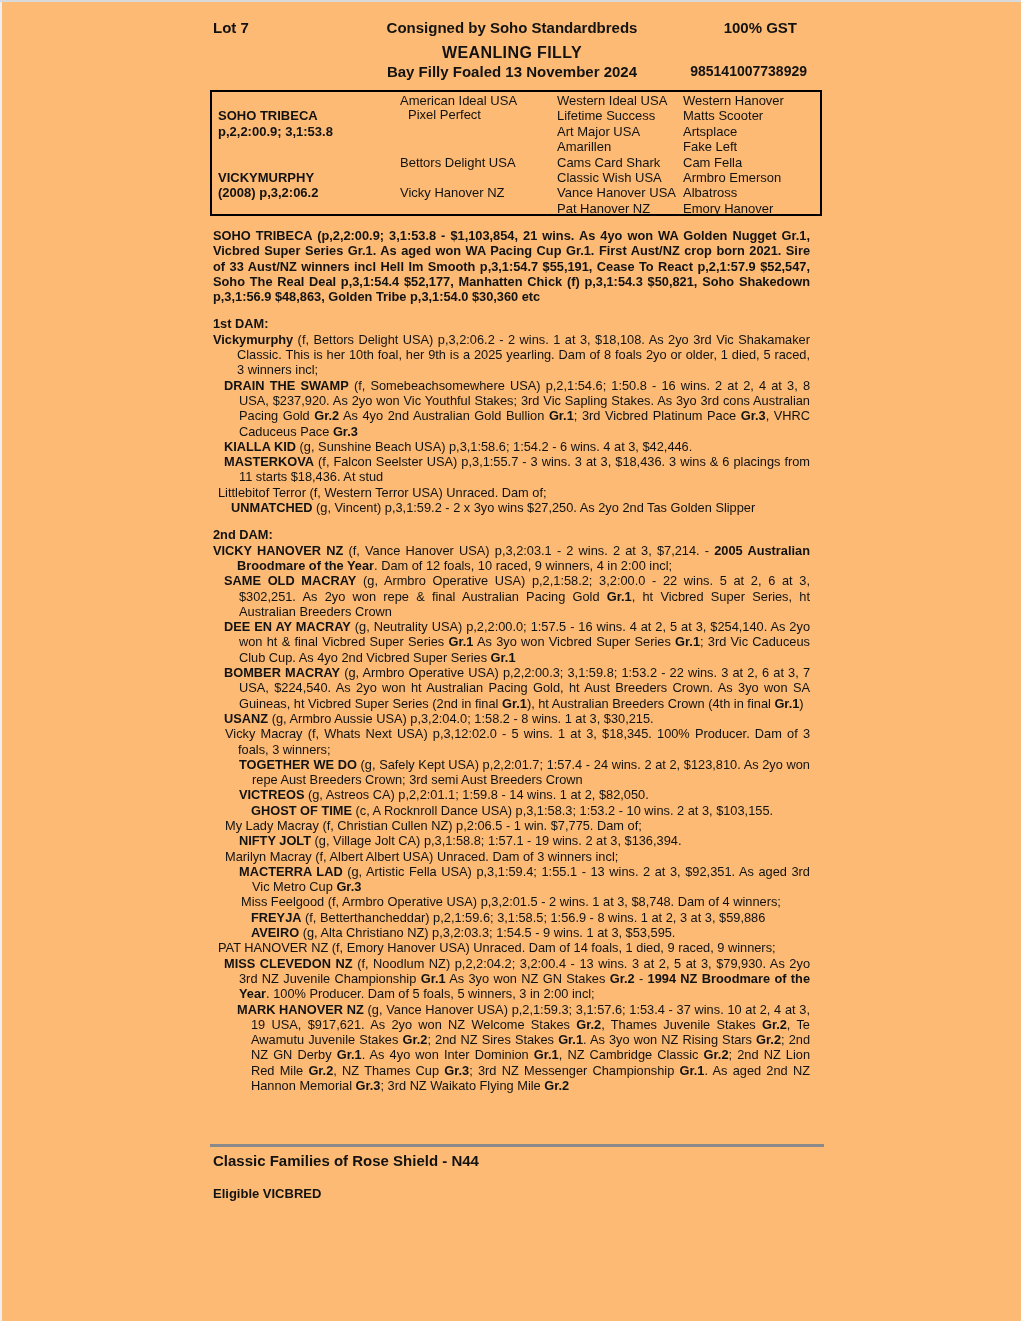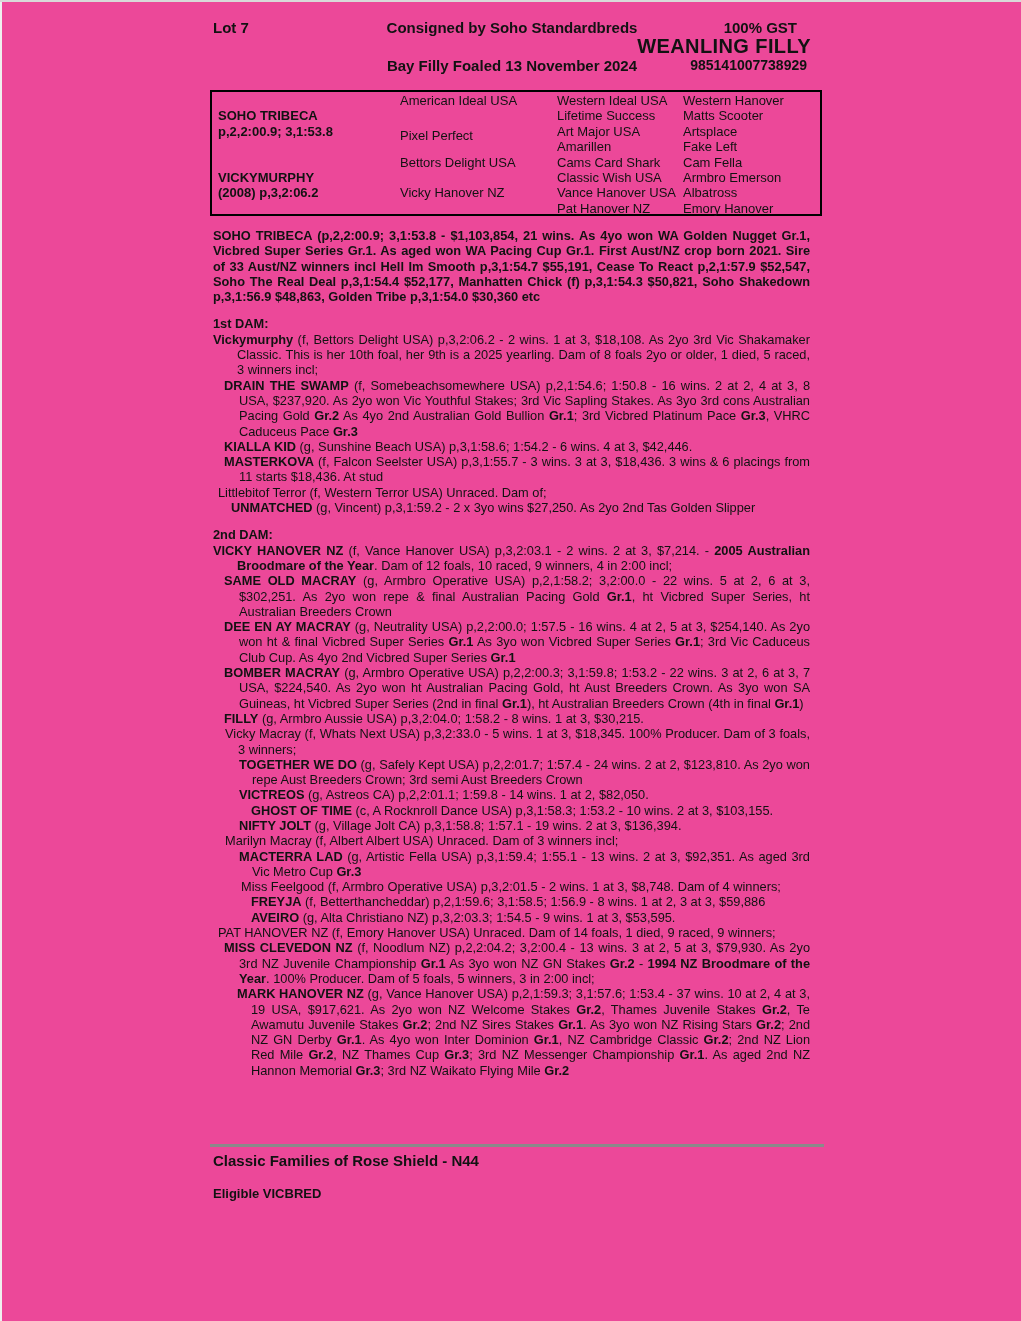--- a/index.html
+++ b/index.html
@@ -1,26 +1,26 @@
 <!DOCTYPE html>
 <html><head>
 <meta charset="utf-8">
 <style>
   html,body { margin:0; padding:0; background:#ffffff; }
   body { font-family:"Liberation Sans", sans-serif; color:#121212;
          -webkit-font-smoothing:antialiased; }
-  .page { position:relative; width:1021px; height:1321px; background:#ec4899; overflow:hidden;
+  .page { position:relative; width:1021px; height:1321px; background:#fdba74; overflow:hidden;
           box-shadow: inset 0 2px 0 #d9d9d9, inset 2px 0 0 #efefef; }
 
   
   .header { position:absolute; left:213px; top:19px; width:598px; }
   .hline { position:relative; text-align:center; font-weight:700; font-size:15px; line-height:17px; }
   .lot { position:absolute; left:0; top:0; font-weight:700; font-size:15px; }
   .gst { position:absolute; right:14px; top:0; font-weight:700; font-size:15px; }
-  .htype { font-size:20px; letter-spacing:.4px; margin-top:2px;text-align:right; }
+  .htype { font-size:16px; letter-spacing:.4px; margin-top:8px; }
   .hfoaled { margin-top:2px; }
   .microchip { position:absolute; right:4px; top:0; font-weight:700; font-size:14px; }
 
   
   .ped-table { position:absolute; left:210px; top:90px; width:612px; height:126px;
                box-sizing:border-box; border:2px solid #000; font-size:13px; line-height:15.4px; }
   .ped-col { position:absolute; top:1px; }
   .ped-col1 { left:6px;  width:180px; font-weight:700; }
   .ped-col2 { left:188px; width:155px; }
   .ped-col3 { left:345px; width:127px; }
@@ -69,21 +69,21 @@
 
   <div class="ped-table">
     <div class="ped-col ped-col1">
       <div class="ped-abs" style="top:15px">SOHO TRIBECA</div>
       <div class="ped-abs" style="top:31px">p,2,2:00.9; 3,1:53.8</div>
       <div class="ped-abs" style="top:77px">VICKYMURPHY</div>
       <div class="ped-abs" style="top:92px">(2008) p,3,2:06.2</div>
     </div>
     <div class="ped-col ped-col2">
         <div class="ped-abs" style="top: 0px;">American Ideal USA</div>
-        <div class="ped-abs" style="top: 35px;">Pixel Perfect</div>
+        <div class="ped-abs" style="top: 14px; margin-left: 8px;">Pixel Perfect</div>
         <div class="ped-abs" style="top: 61.6px;">Bettors Delight USA</div>
         <div class="ped-abs" style="top: 92.4px;">Vicky Hanover NZ</div>
       </div>
     <div class="ped-col ped-col4">
         <div class="ped-cell">Western Hanover</div>
         <div class="ped-cell">Matts Scooter</div>
         <div class="ped-cell">Artsplace</div>
         <div class="ped-cell">Fake Left</div>
         <div class="ped-cell">Cam Fella</div>
         <div class="ped-cell">Armbro Emerson</div>
@@ -110,25 +110,26 @@
         <p class="para lv1"><b>DRAIN THE SWAMP</b> (f, Somebeachsomewhere USA) p,2,1:54.6; 1:50.8 - 16 wins. 2 at 2, 4 at 3, 8 USA, $237,920. As 2yo won Vic Youthful Stakes; 3rd Vic Sapling Stakes. As 3yo 3rd cons Australian Pacing Gold <b>Gr.2</b> As 4yo 2nd Australian Gold Bullion <b>Gr.1</b>; 3rd Vicbred Platinum Pace <b>Gr.3</b>, VHRC Caduceus Pace <b>Gr.3</b></p>
         <p class="para lv1"><b>KIALLA KID</b> (g, Sunshine Beach USA) p,3,1:58.6; 1:54.2 - 6 wins. 4 at 3, $42,446.</p>
         <p class="para lv1"><b>MASTERKOVA</b> (f, Falcon Seelster USA) p,3,1:55.7 - 3 wins. 3 at 3, $18,436. 3 wins &amp; 6 placings from 11 starts $18,436. At stud</p>
         <p class="para lv0u">Littlebitof Terror (f, Western Terror USA) Unraced. Dam of;</p>
         <p class="para lv2"><b>UNMATCHED</b> (g, Vincent) p,3,1:59.2 - 2 x 3yo wins $27,250. As 2yo 2nd Tas Golden Slipper</p>
         <div class="dam-heading">2nd DAM:</div>
         <p class="para lv0"><b>VICKY HANOVER NZ</b> (f, Vance Hanover USA) p,3,2:03.1 - 2 wins. 2 at 3, $7,214. - <b>2005 Australian Broodmare of the Year</b>. Dam of 12 foals, 10 raced, 9 winners, 4 in 2:00 incl;</p>
         <p class="para lv1"><b>SAME OLD MACRAY</b> (g, Armbro Operative USA) p,2,1:58.2; 3,2:00.0 - 22 wins. 5 at 2, 6 at 3, $302,251. As 2yo won repe &amp; final Australian Pacing Gold <b>Gr.1</b>, ht Vicbred Super Series, ht Australian Breeders Crown</p>
         <p class="para lv1"><b>DEE EN AY MACRAY</b> (g, Neutrality USA) p,2,2:00.0; 1:57.5 - 16 wins. 4 at 2, 5 at 3, $254,140. As 2yo won ht &amp; final Vicbred Super Series <b>Gr.1</b> As 3yo won Vicbred Super Series <b>Gr.1</b>; 3rd Vic Caduceus Club Cup. As 4yo 2nd Vicbred Super Series <b>Gr.1</b></p>
         <p class="para lv1"><b>BOMBER MACRAY</b> (g, Armbro Operative USA) p,2,2:00.3; 3,1:59.8; 1:53.2 - 22 wins. 3 at 2, 6 at 3, 7 USA, $224,540. As 2yo won ht Australian Pacing Gold, ht Aust Breeders Crown. As 3yo won SA Guineas, ht Vicbred Super Series (2nd in final <b>Gr.1</b>), ht Australian Breeders Crown (4th in final <b>Gr.1</b>)</p>
-        <p class="para lv1"><b>FILLY</b> (g, Armbro Aussie USA) p,3,2:04.0; 1:58.2 - 8 wins. 1 at 3, $30,215.</p>
-        <p class="para lv1u">Vicky Macray (f, Whats Next USA) p,3,2:33.0 - 5 wins. 1 at 3, $18,345. 100% Producer. Dam of 3 foals, 3 winners;</p>
+        <p class="para lv1"><b>USANZ</b> (g, Armbro Aussie USA) p,3,2:04.0; 1:58.2 - 8 wins. 1 at 3, $30,215.</p>
+        <p class="para lv1u">Vicky Macray (f, Whats Next USA) p,3,12:02.0 - 5 wins. 1 at 3, $18,345. 100% Producer. Dam of 3 foals, 3 winners;</p>
         <p class="para lv3"><b>TOGETHER WE DO</b> (g, Safely Kept USA) p,2,2:01.7; 1:57.4 - 24 wins. 2 at 2, $123,810. As 2yo won repe Aust Breeders Crown; 3rd semi Aust Breeders Crown</p>
         <p class="para lv3"><b>VICTREOS</b> (g, Astreos CA) p,2,2:01.1; 1:59.8 - 14 wins. 1 at 2, $82,050.</p>
         <p class="para lv4"><b>GHOST OF TIME</b> (c, A Rocknroll Dance USA) p,3,1:58.3; 1:53.2 - 10 wins. 2 at 3, $103,155.</p>
+        <p class="para lv1u">My Lady Macray (f, Christian Cullen NZ) p,2:06.5 - 1 win. $7,775. Dam of;</p>
         <p class="para lv3"><b>NIFTY JOLT</b> (g, Village Jolt CA) p,3,1:58.8; 1:57.1 - 19 wins. 2 at 3, $136,394.</p>
         <p class="para lv1u">Marilyn Macray (f, Albert Albert USA) Unraced. Dam of 3 winners incl;</p>
         <p class="para lv3"><b>MACTERRA LAD</b> (g, Artistic Fella USA) p,3,1:59.4; 1:55.1 - 13 wins. 2 at 3, $92,351. As aged 3rd Vic Metro Cup <b>Gr.3</b></p>
         <p class="para lv3u">Miss Feelgood (f, Armbro Operative USA) p,3,2:01.5 - 2 wins. 1 at 3, $8,748. Dam of 4 winners;</p>
         <p class="para lv4"><b>FREYJA</b> (f, Betterthancheddar) p,2,1:59.6; 3,1:58.5; 1:56.9 - 8 wins. 1 at 2, 3 at 3, $59,886</p>
         <p class="para lv4"><b>AVEIRO</b> (g, Alta Christiano NZ) p,3,2:03.3; 1:54.5 - 9 wins. 1 at 3, $53,595.</p>
         <p class="para lv0u">PAT HANOVER NZ (f, Emory Hanover USA) Unraced. Dam of 14 foals, 1 died, 9 raced, 9 winners;</p>
         <p class="para lv1"><b>MISS CLEVEDON NZ</b> (f, Noodlum NZ) p,2,2:04.2; 3,2:00.4 - 13 wins. 3 at 2, 5 at 3, $79,930. As 2yo 3rd NZ Juvenile Championship <b>Gr.1</b> As 3yo won NZ GN Stakes <b>Gr.2</b> - <b>1994 NZ Broodmare of the Year</b>. 100% Producer. Dam of 5 foals, 5 winners, 3 in 2:00 incl;</p>
         <p class="para lv3m"><b>MARK HANOVER NZ</b> (g, Vance Hanover USA) p,2,1:59.3; 3,1:57.6; 1:53.4 - 37 wins. 10 at 2, 4 at 3, 19 USA, $917,621. As 2yo won NZ Welcome Stakes <b>Gr.2</b>, Thames Juvenile Stakes <b>Gr.2</b>, Te Awamutu Juvenile Stakes <b>Gr.2</b>; 2nd NZ Sires Stakes <b>Gr.1</b>. As 3yo won NZ Rising Stars <b>Gr.2</b>; 2nd NZ GN Derby <b>Gr.1</b>. As 4yo won Inter Dominion <b>Gr.1</b>, NZ Cambridge Classic <b>Gr.2</b>; 2nd NZ Lion Red Mile <b>Gr.2</b>, NZ Thames Cup <b>Gr.3</b>; 3rd NZ Messenger Championship <b>Gr.1</b>. As aged 2nd NZ Hannon Memorial <b>Gr.3</b>; 3rd NZ Waikato Flying Mile <b>Gr.2</b></p>
       </div>

